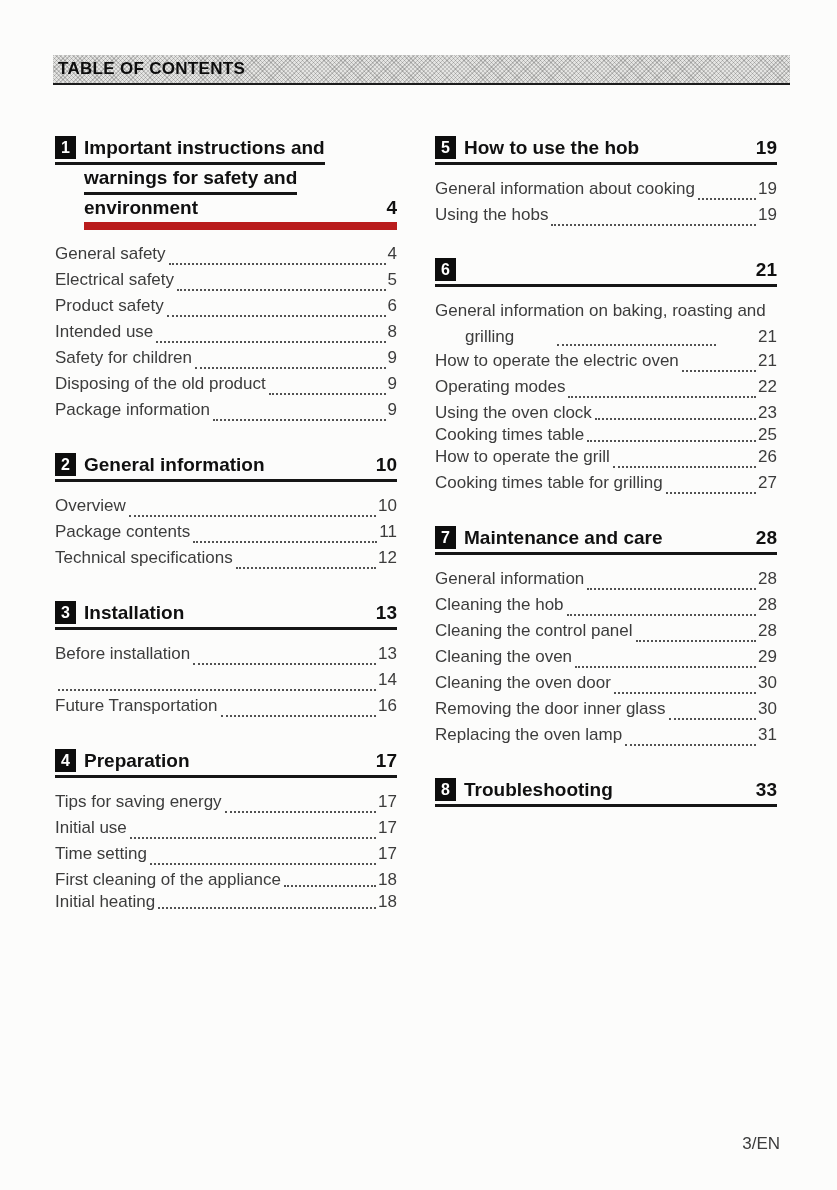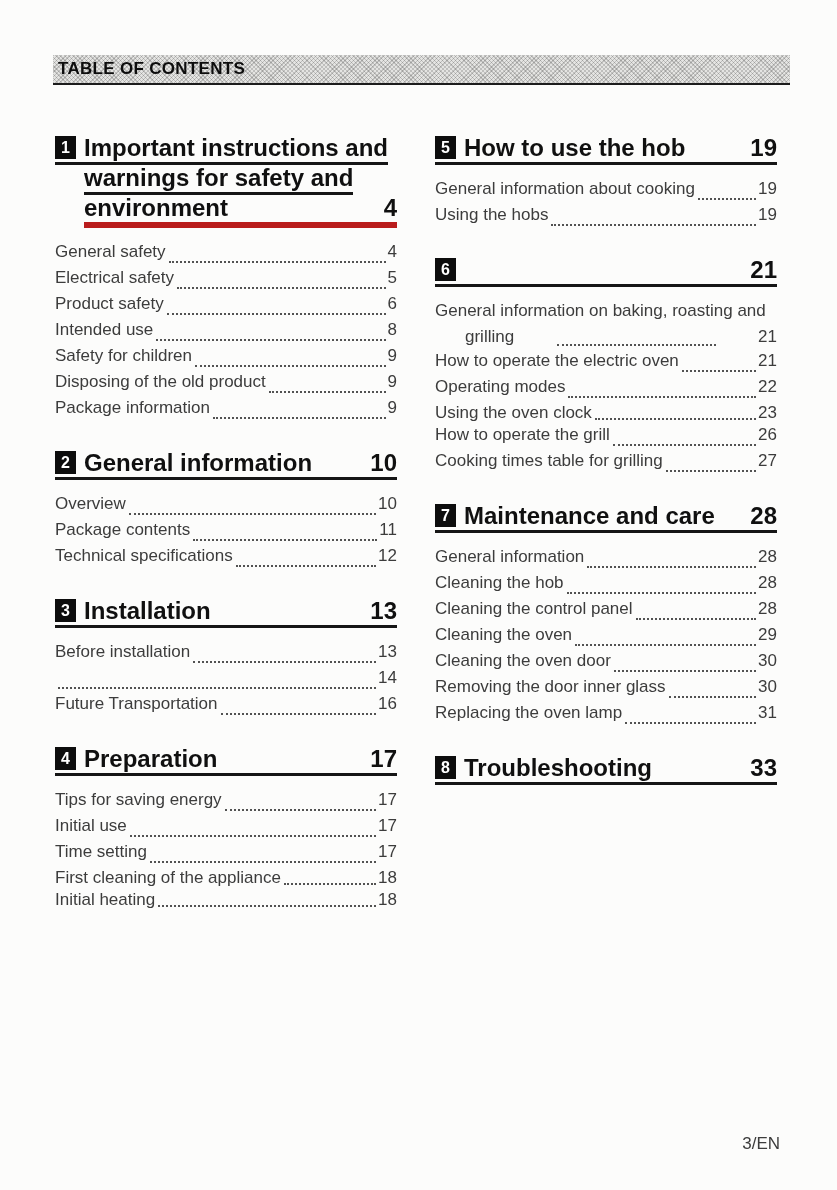--- a/index.html
+++ b/index.html
@@ -42,39 +42,39 @@
   
   .secnum {
     flex: none;
     width: 21px; height: 23px;
     background: #0d0d0d; color: #ffffff;
     font-size: 16px; font-weight: 700;
     line-height: 23px; text-align: center;
     margin-right: 8px;
   }
   .sec-title, .sec-page {
-    font-size: 24px; font-weight: 700; color: #101010; line-height: 23px;
+    font-size: 19px; font-weight: 700; color: #101010; line-height: 23px;
     white-space: nowrap;
   }
   .fill { flex: 1; }
   .sec-head {
     display: flex; align-items: flex-end;
     border-bottom: 3px solid #161616;
     padding-bottom: 3px;
     margin-bottom: 14px;
   }
   .sec-head.no-entries { margin-bottom: 0; }
 
   .sec-head-multi { margin-bottom: 14px; }
   .hm-row {
     display: flex; align-items: flex-end;
     padding-bottom: 3px; margin-bottom: 1px;
   }
   .hm-row.u { width: max-content; border-bottom: 3px solid #161616; }
-  .hm-row.last { border-bottom: 6px solid #b91c1c; }
+  .hm-row.last { border-bottom: 8px solid #b91c1c; }
   .hm-row.indent { margin-left: 29px; }
 
   
   .entry {
     display: flex; align-items: baseline;
     height: 26px; font-size: 17px; color: #3c3c3c;
   }
   .entry.tight { height: 22px; }
   .entry.wrap2 { height: 24px; padding-left: 30px; gap: 40px; }
   .entry .lbl { white-space: nowrap; text-align: right; }
@@ -296,20 +296,25 @@
           <div class="entry">
               <span class="lbl">Operating modes</span>
               <span class="dots"></span>
               <span class="pg">22</span>
             </div>
           <div class="entry tight">
               <span class="lbl">Using the oven clock</span>
               <span class="dots"></span>
               <span class="pg">23</span>
             </div>
+          <div class="entry tight">
+              <span class="lbl">Cooking times table</span>
+              <span class="dots"></span>
+              <span class="pg">25</span>
+            </div>
           <div class="entry">
               <span class="lbl">How to operate the grill</span>
               <span class="dots"></span>
               <span class="pg">26</span>
             </div>
           <div class="entry">
               <span class="lbl">Cooking times table for grilling</span>
               <span class="dots"></span>
               <span class="pg">27</span>
             </div>

